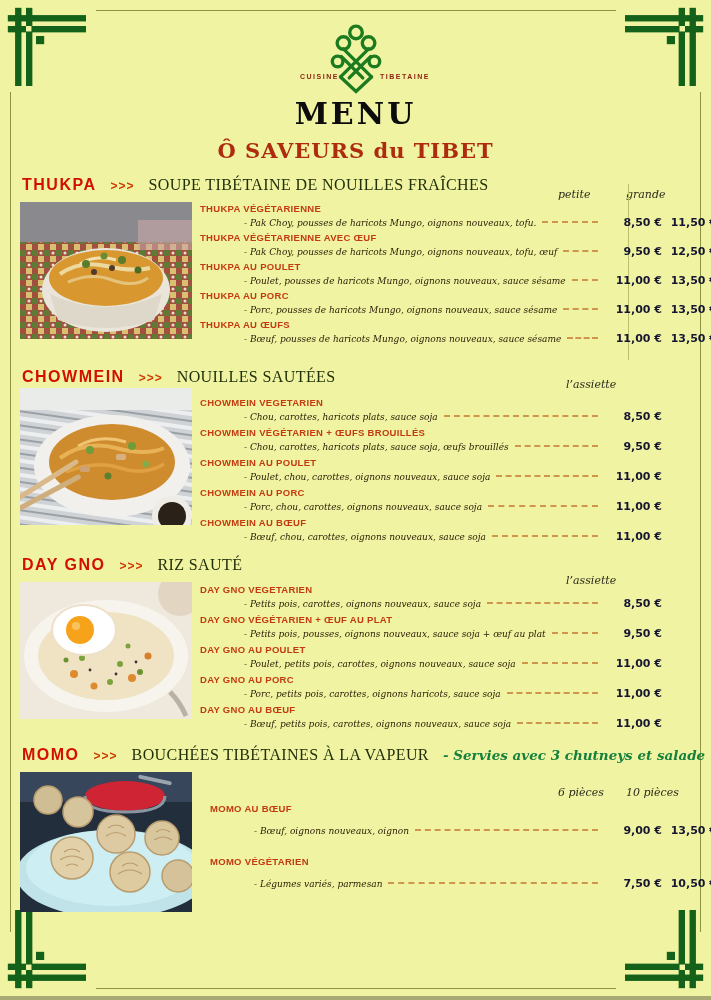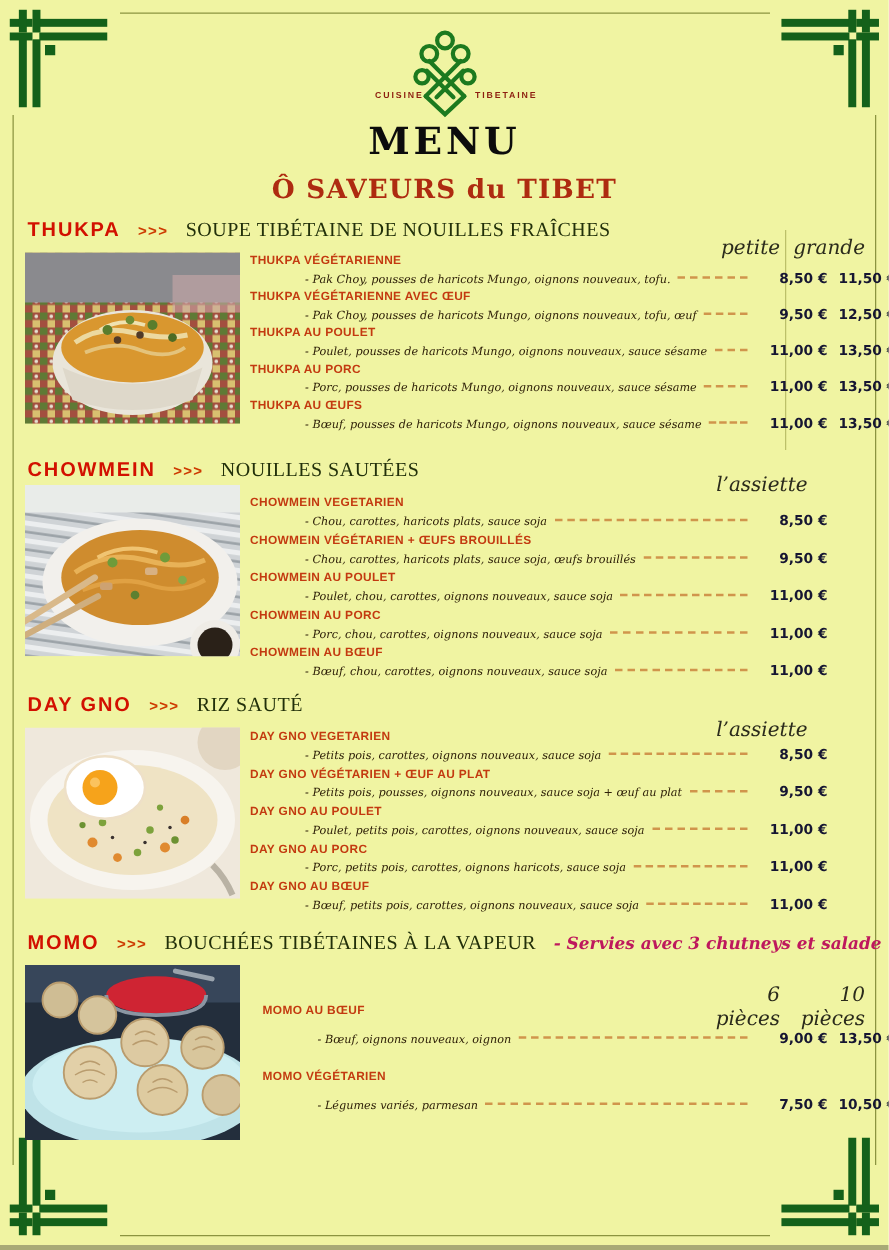--- a/index.html
+++ b/index.html
@@ -41,24 +41,24 @@
   #sec2 { top:556px; height:190px; }
   #sec3 { top:746px; height:186px; }
 
   .sec-head { position:absolute; left:22px; top:0; display:flex; align-items:baseline; white-space:nowrap; }
   .sec-name { font-family:"Liberation Sans",sans-serif; font-weight:bold; font-size:16px;
               color:#d21000; letter-spacing:1.5px; }
   .sec-arrows { color:#cd3a00; font-weight:bold; font-size:12px; margin:0 14px;
                 letter-spacing:1px; font-family:"Liberation Sans",sans-serif; }
   .sec-sub { font-family:"Liberation Serif",serif; font-size:16px; color:#22300a; letter-spacing:.4px; }
   .sec-note { font-family:"DejaVu Serif",serif; font-style:italic; font-size:13.5px;
-              color:#be185d; margin-left:14px; font-weight:bold; }
-
-  .colhead { position:absolute; font-style:italic; font-size:16px; color:#2b2b1c;
-             font-family:"DejaVu Serif",serif; width:66px; text-align:right; }
+              color:#15803d; margin-left:14px; font-weight:bold; }
+
+  .colhead { position:absolute; font-style:italic; font-size:11px; color:#2b2b1c;
+             font-family:"DejaVu Serif",serif; width:66px; text-align:left; }
   .divider { position:absolute; left:628px; top:8px; width:1px; height:176px; background:#bcc06a; }
 
   .photo { position:absolute; left:20px; }
 
   .items { position:absolute; right:34px; }
   #sec0 .items, #sec1 .items, #sec2 .items { left:200px; }
   #sec0 .items { top:26px; } #sec1 .items { top:28px; } #sec2 .items { top:27px; }
   #sec3 .items { left:210px; top:56px; }
 
   .item-name { font-family:"Liberation Sans",sans-serif; font-weight:bold; font-size:9.5px;

